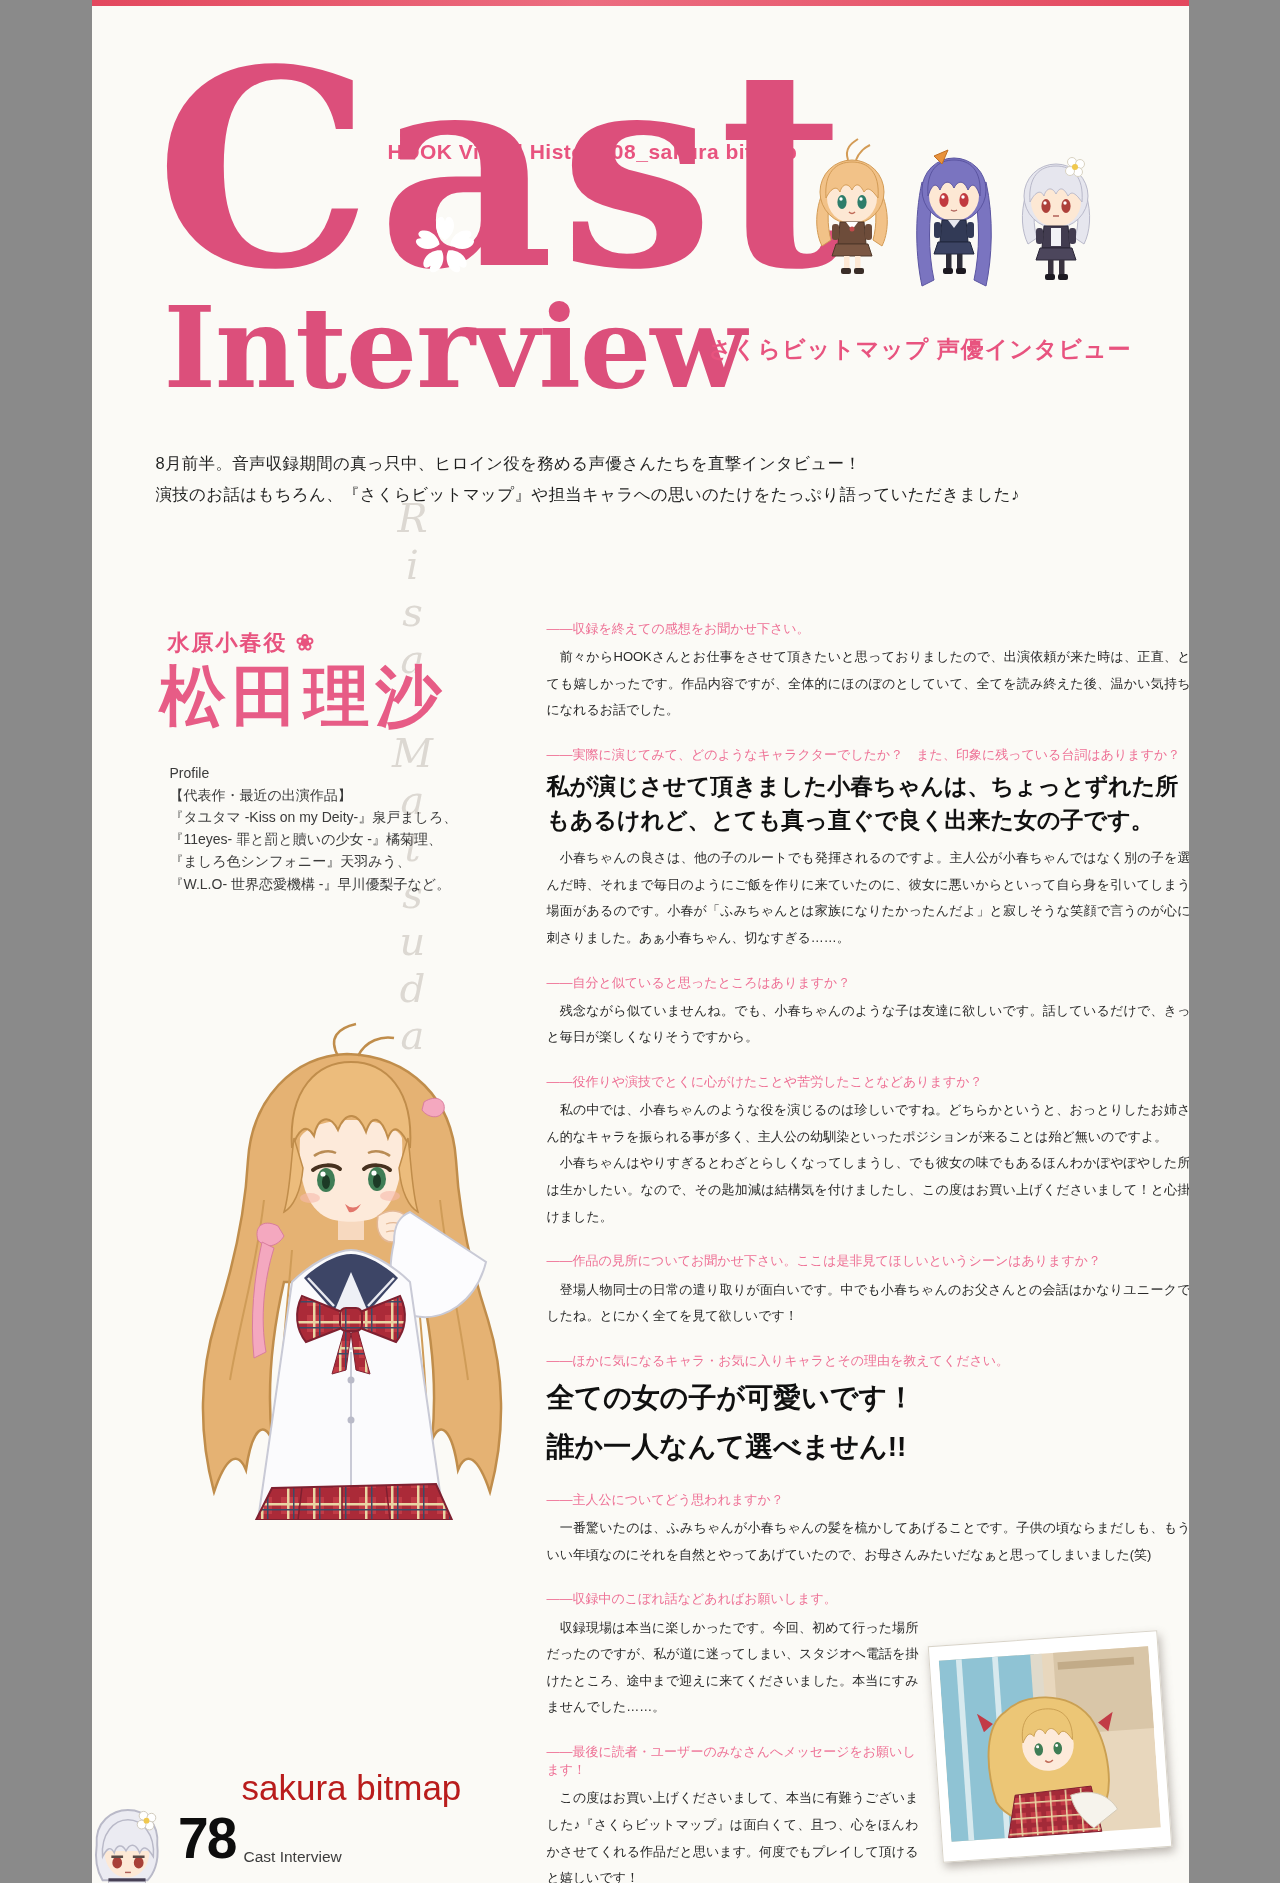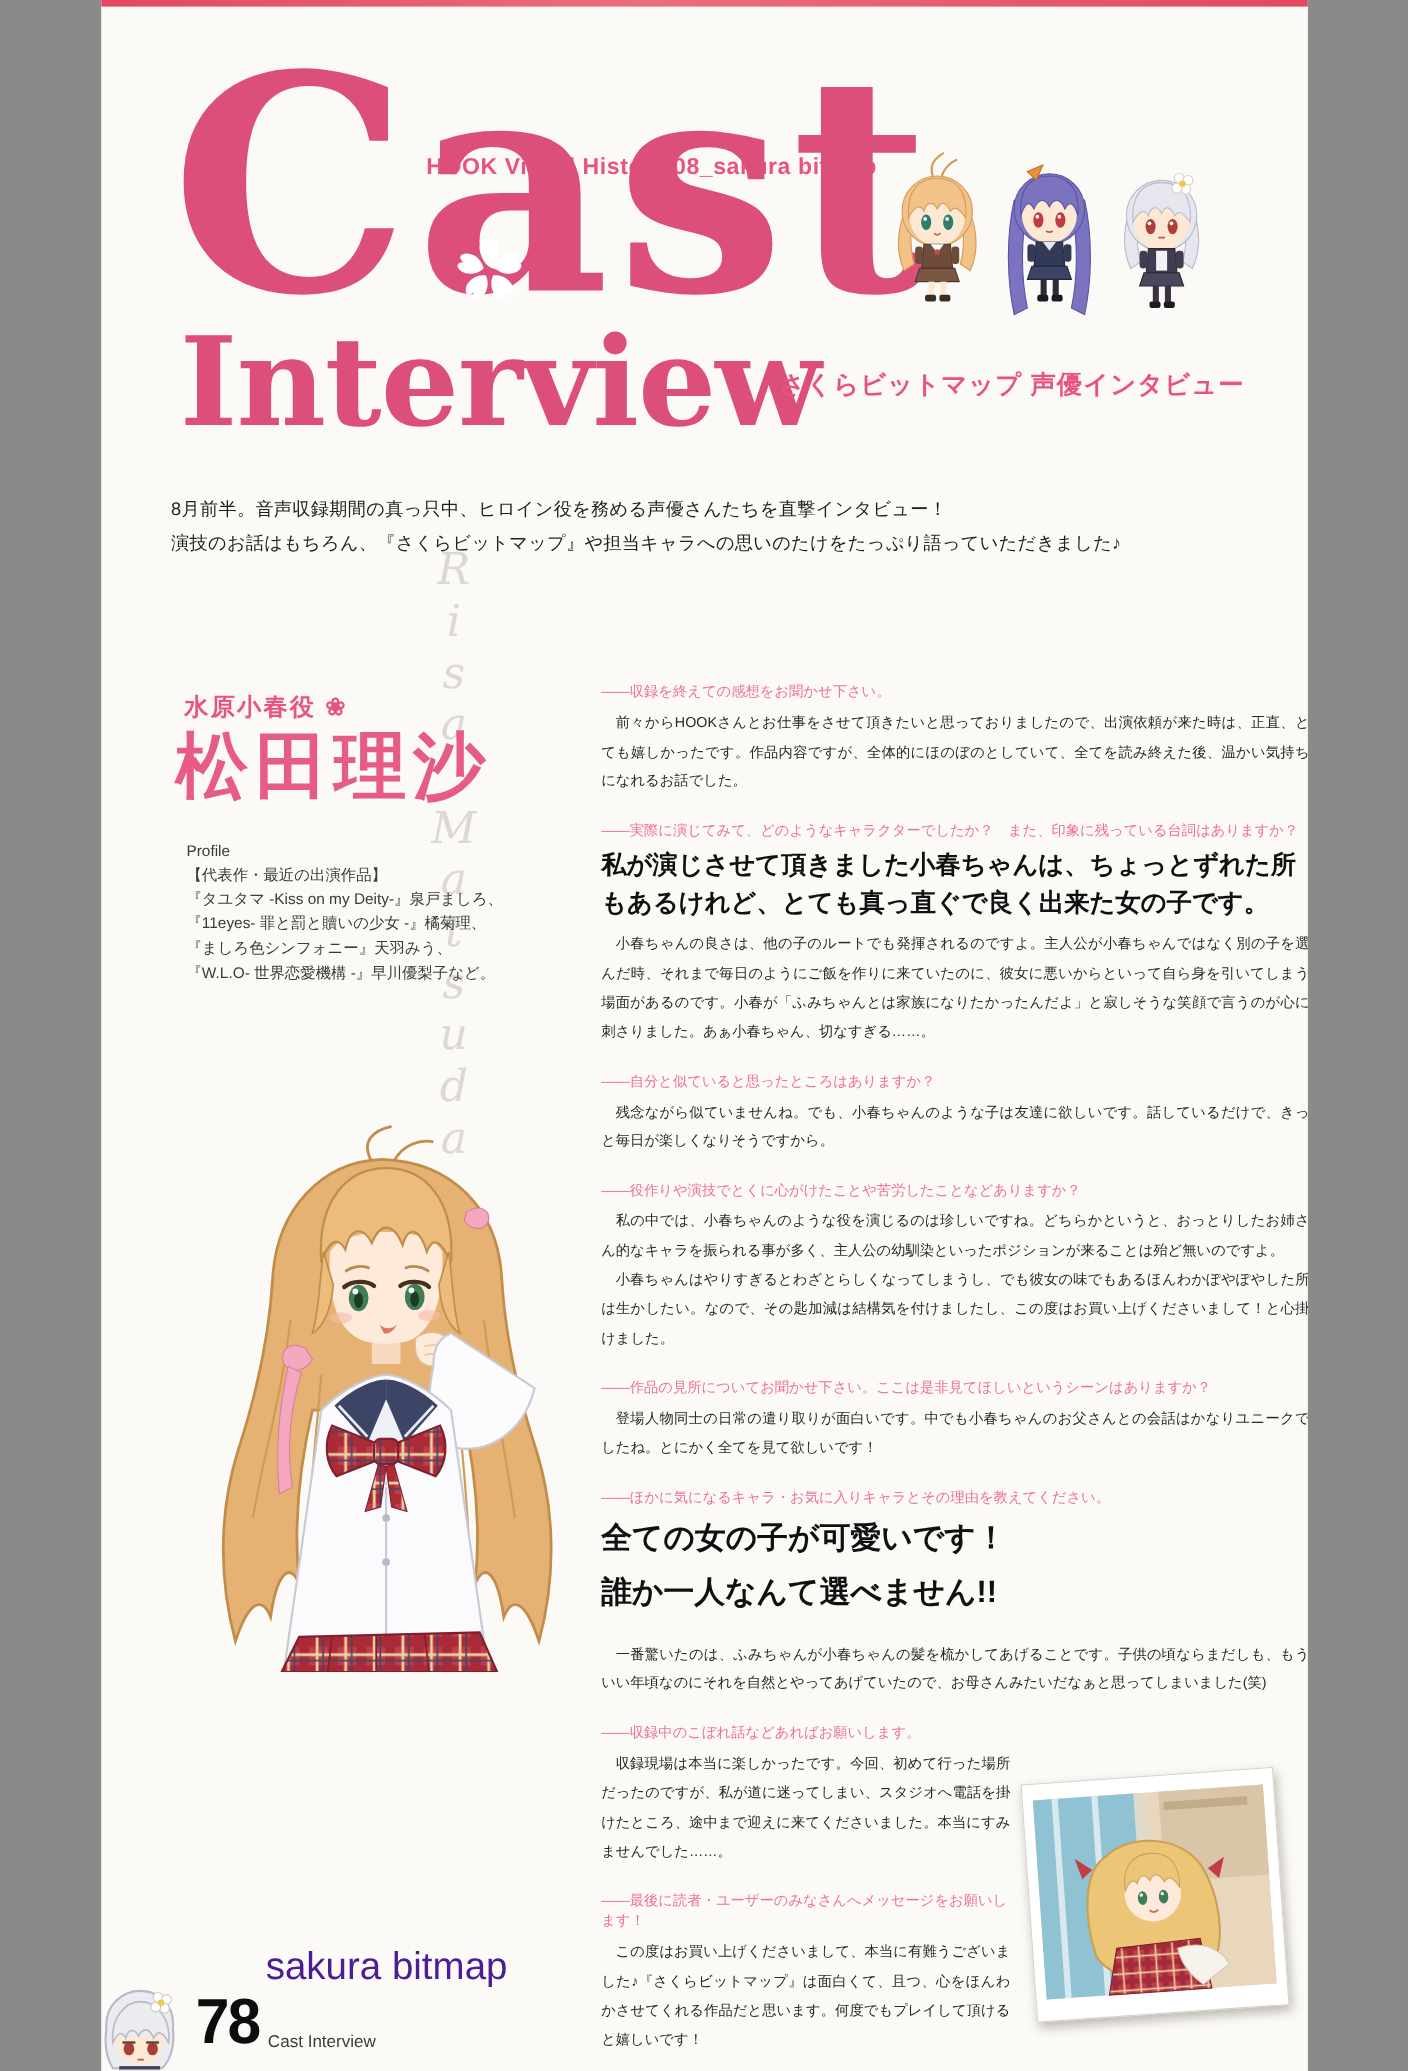--- a/index.html
+++ b/index.html
@@ -50,21 +50,21 @@
   .polaroid{float:right;width:210px;height:192px;padding:9px 9px 14px;
     margin:48px 26px 10px 16px;background:#fff;border:1px solid #d8d3c8;
     box-shadow:2px 5px 10px rgba(110,100,90,.45);transform:rotate(-4deg);}
   .polaroid svg{display:block;width:100%;height:100%;}
   
   .heroine{position:absolute;left:50px;top:1020px;width:400px;height:500px;z-index:1;}
   
   .footer-chibi{position:absolute;left:-2px;top:1806px;width:72px;height:84px;}
   .page-num{position:absolute;left:86px;top:1804px;font-size:58px;font-weight:bold;
     color:#0d0d0d;letter-spacing:-2px;transform:scaleX(.95);transform-origin:left;}
-  .book-title{position:absolute;left:150px;top:1768px;font-size:35px;color:#4c1d95;}
+  .book-title{position:absolute;left:150px;top:1768px;font-size:35px;color:#b91c1c;}
   .section-label{position:absolute;left:152px;top:1848px;font-size:15.5px;color:#3c3c3c;}
 </style>
 </head>
 <body>
 
 <div class="page">
   <div class="top-strip"></div>
 
   <div class="kicker">HOOK Visual History 08_sakura bitmap</div>
   <div class="title-cast">Cast</div>
@@ -201,20 +201,21 @@
     <div class="qa-item">
       <div class="q">——作品の見所についてお聞かせ下さい。ここは是非見てほしいというシーンはありますか？</div>
       <div class="a">　登場人物同士の日常の遣り取りが面白いです。中でも小春ちゃんのお父さんとの会話はかなりユニークでしたね。とにかく全てを見て欲しいです！</div>
     </div>
     <div class="qa-item">
       <div class="q">——ほかに気になるキャラ・お気に入りキャラとその理由を教えてください。</div>
       <div class="lead-big">全ての女の子が可愛いです！</div>
       <div class="lead-big">誰か一人なんて選べません!!</div>
     </div>
     <div class="qa-item">
+      <div class="q">——主人公についてどう思われますか？</div>
       <div class="a">　一番驚いたのは、ふみちゃんが小春ちゃんの髪を梳かしてあげることです。子供の頃ならまだしも、もういい年頃なのにそれを自然とやってあげていたので、お母さんみたいだなぁと思ってしまいました(笑)</div>
     </div>
     <div class="qa-item">
       <div class="polaroid">
         <svg viewBox="0 0 220 190">
           <defs>
             <pattern id="tartan2" width="16" height="16" patternUnits="userSpaceOnUse">
               <rect width="16" height="16" fill="#c23b46"></rect>
               <rect width="16" height="5" fill="#a32a38"></rect>
               <rect width="5" height="16" fill="#a32a38"></rect>

